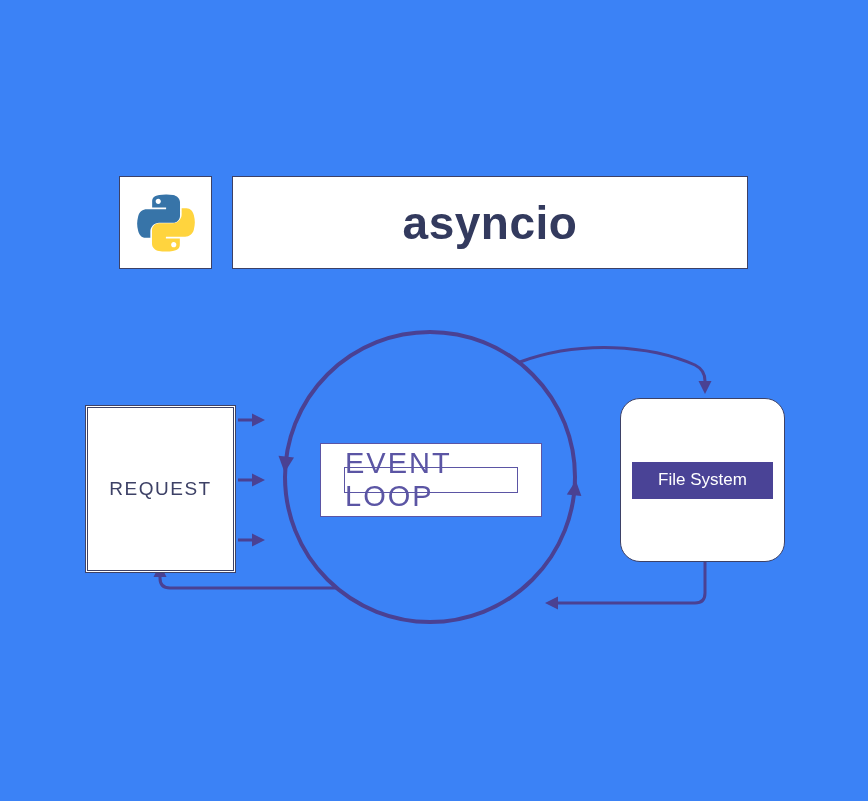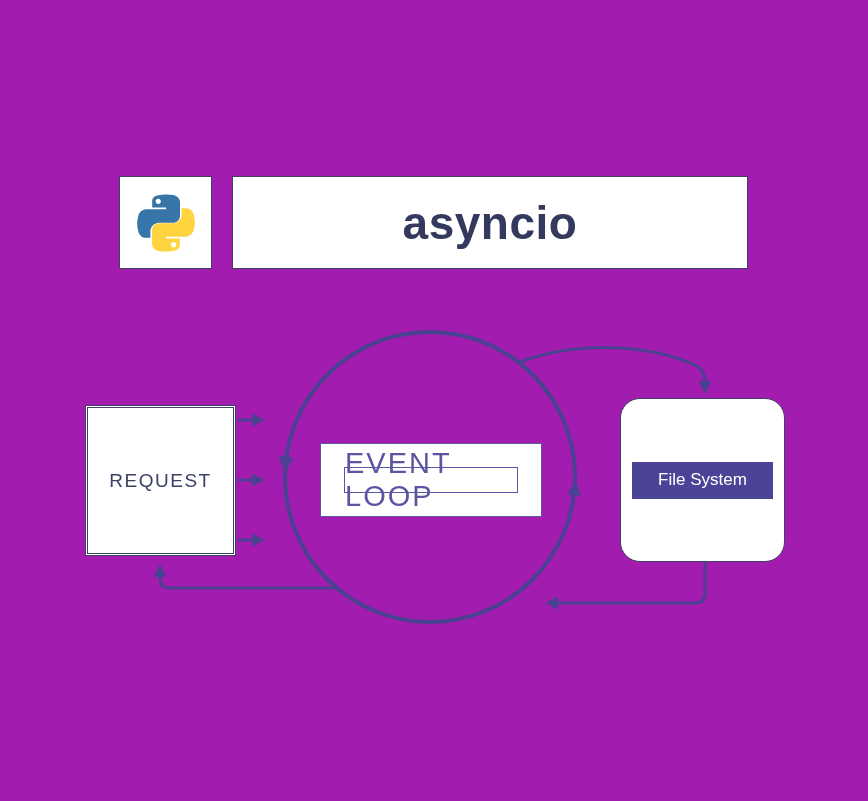--- a/index.html
+++ b/index.html
@@ -1,20 +1,20 @@
 <!DOCTYPE html>
 <html><head>
 <meta charset="utf-8">
 <title>asyncio diagram</title>
 <style>
   html,body { margin:0; padding:0; }
   .canvas {
     position:relative;
     width:868px; height:801px;
-    background:#a21caf;
+    background:#3b82f6;
     font-family:"Liberation Sans","DejaVu Sans",sans-serif;
     overflow:hidden;
   }
   .wbox {
     position:absolute;
     background:#ffffff;
     border:1px solid #3d4166;
     box-sizing:border-box;
   }
   
@@ -24,21 +24,21 @@
   }
   .title-box {
     left:232px; top:176px; width:516px; height:93px;
     display:flex; align-items:center; justify-content:center;
   }
   .title-box h1 {
     margin:0; font-size:46px; font-weight:bold; color:#333a5e; letter-spacing:0.5px;
   }
   
   .request-box {
-    left:85px; top:405px; width:151px; height:151px; padding:1px;
+    left:85px; top:405px; width:151px; height:168px; padding:1px;
   }
   .request-inner {
     width:100%; height:100%;
     border:1px solid #3d4166; box-sizing:border-box;
     display:flex; align-items:center; justify-content:center;
     font-size:19px; letter-spacing:1.5px; color:#3d4166;
   }
   
   .event-loop-box {
     left:320px; top:443px; width:222px; height:74px; padding:23px;

